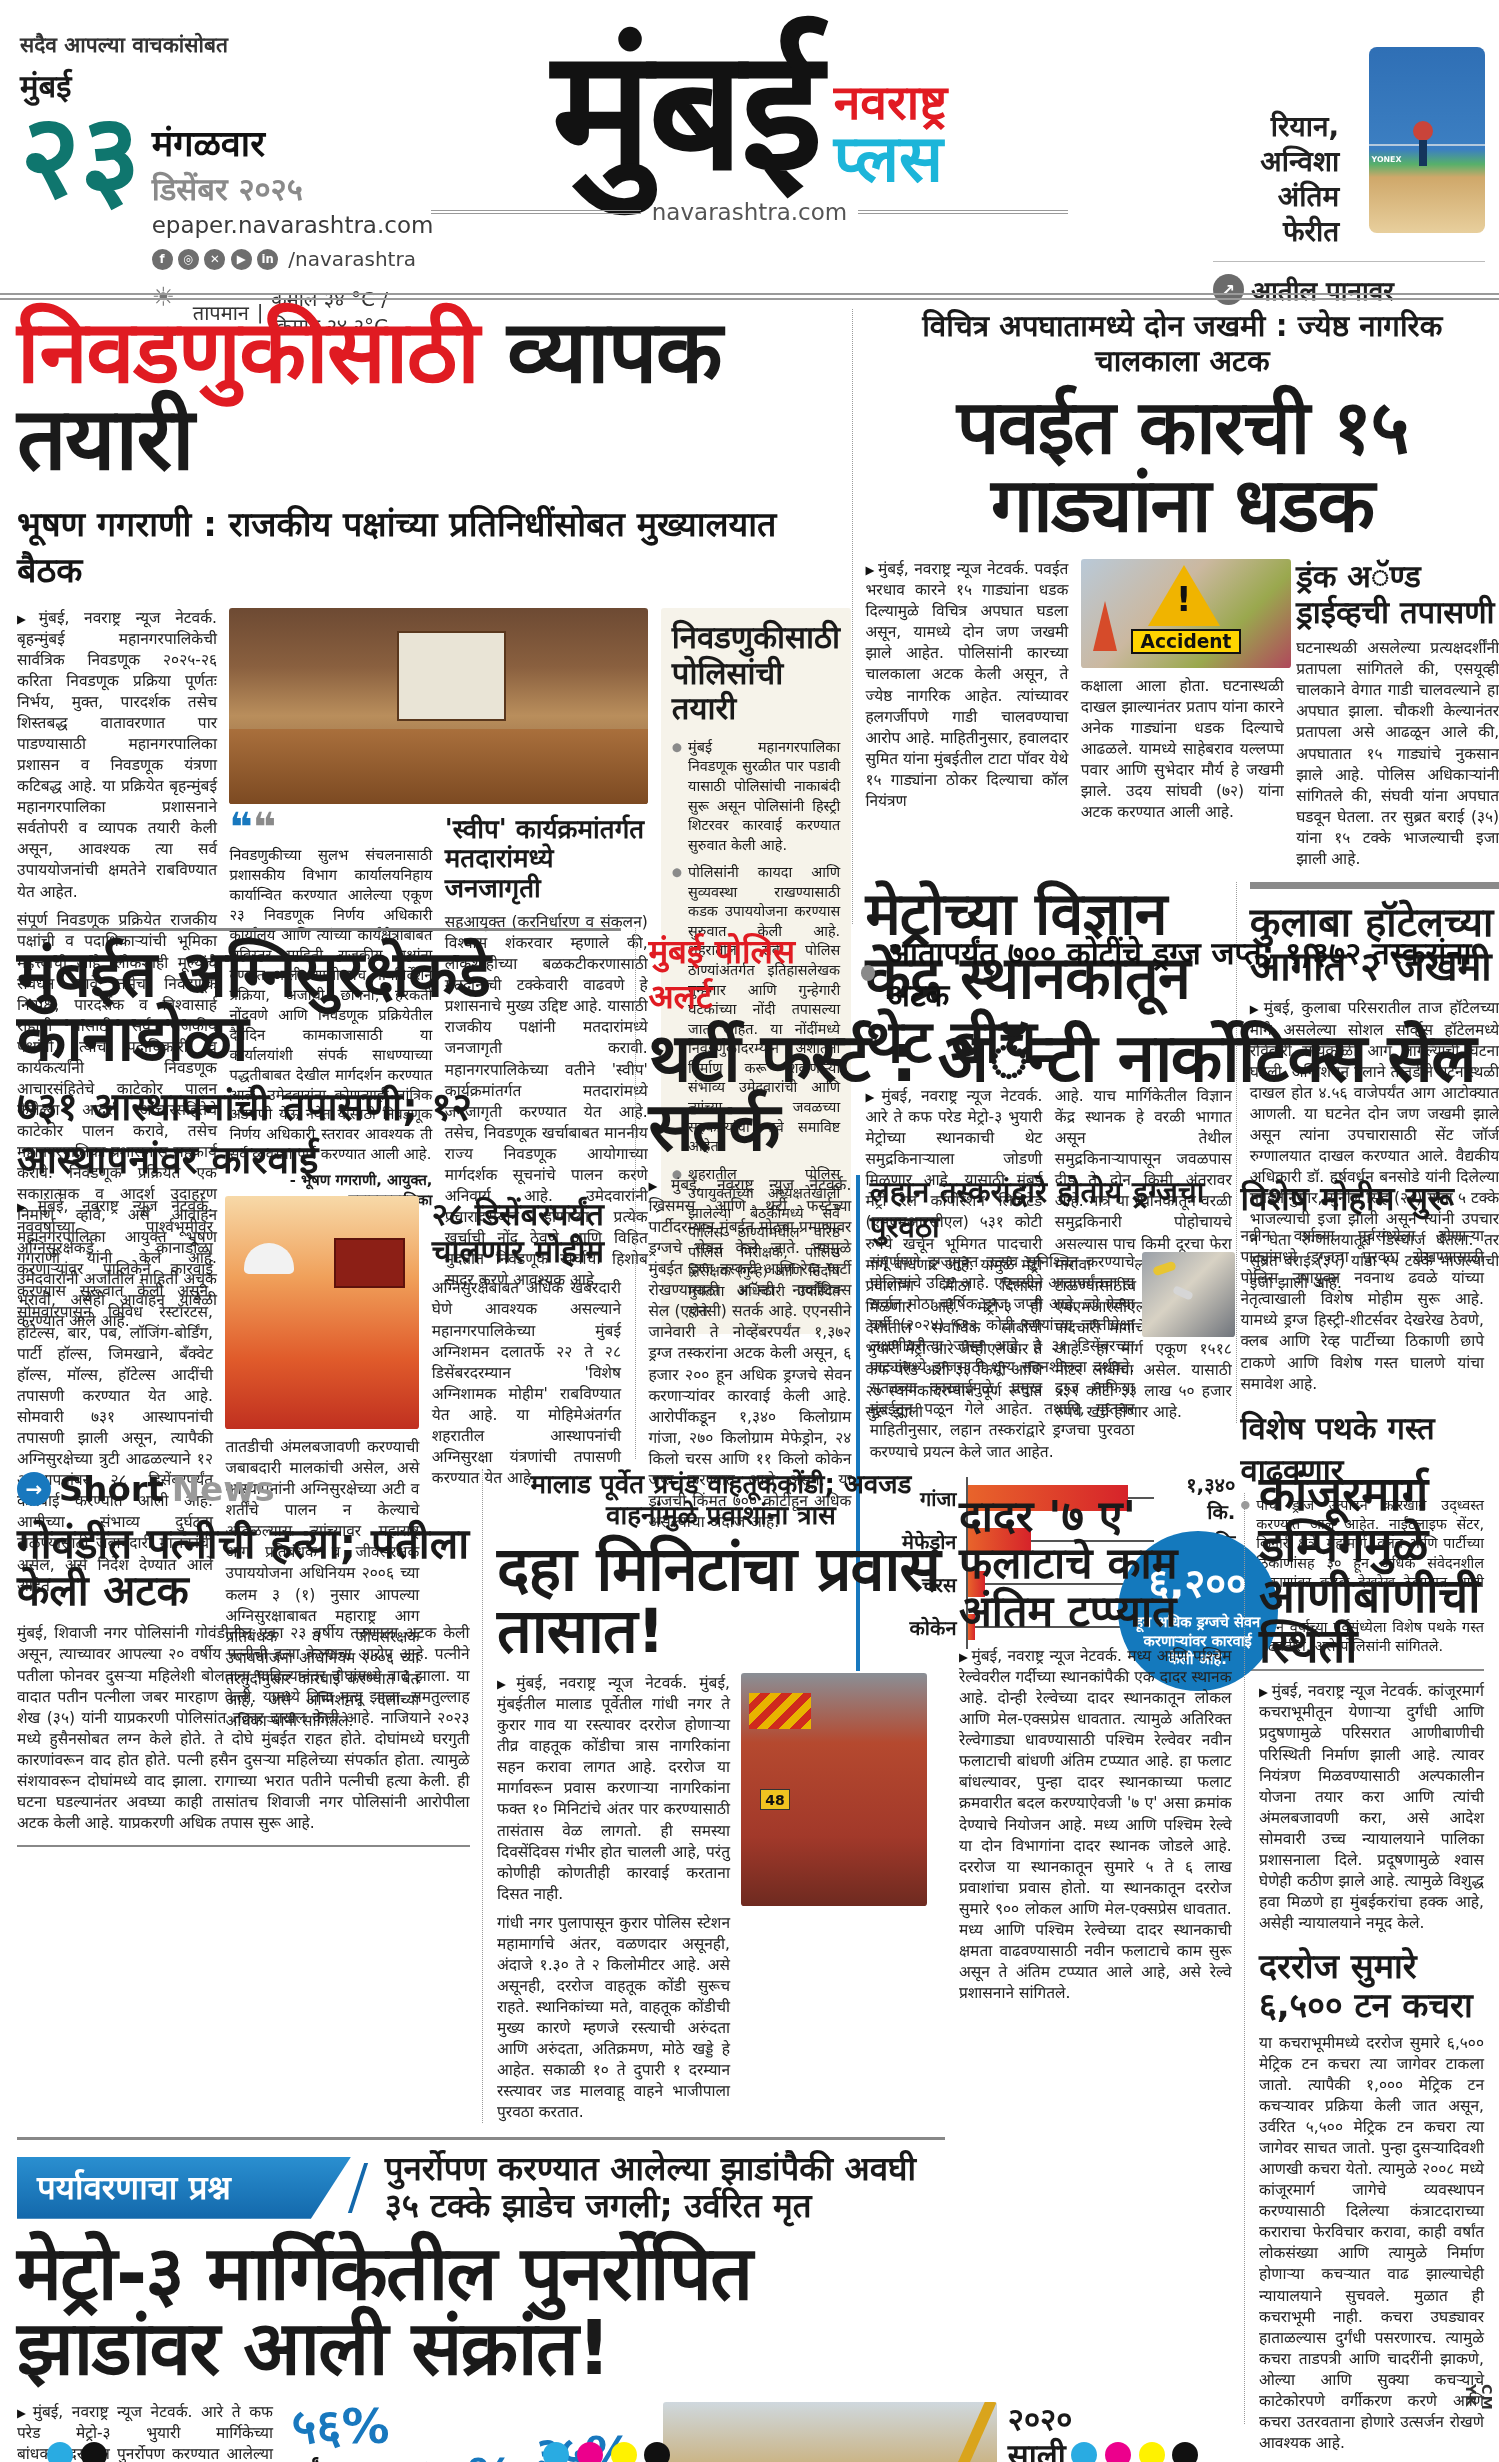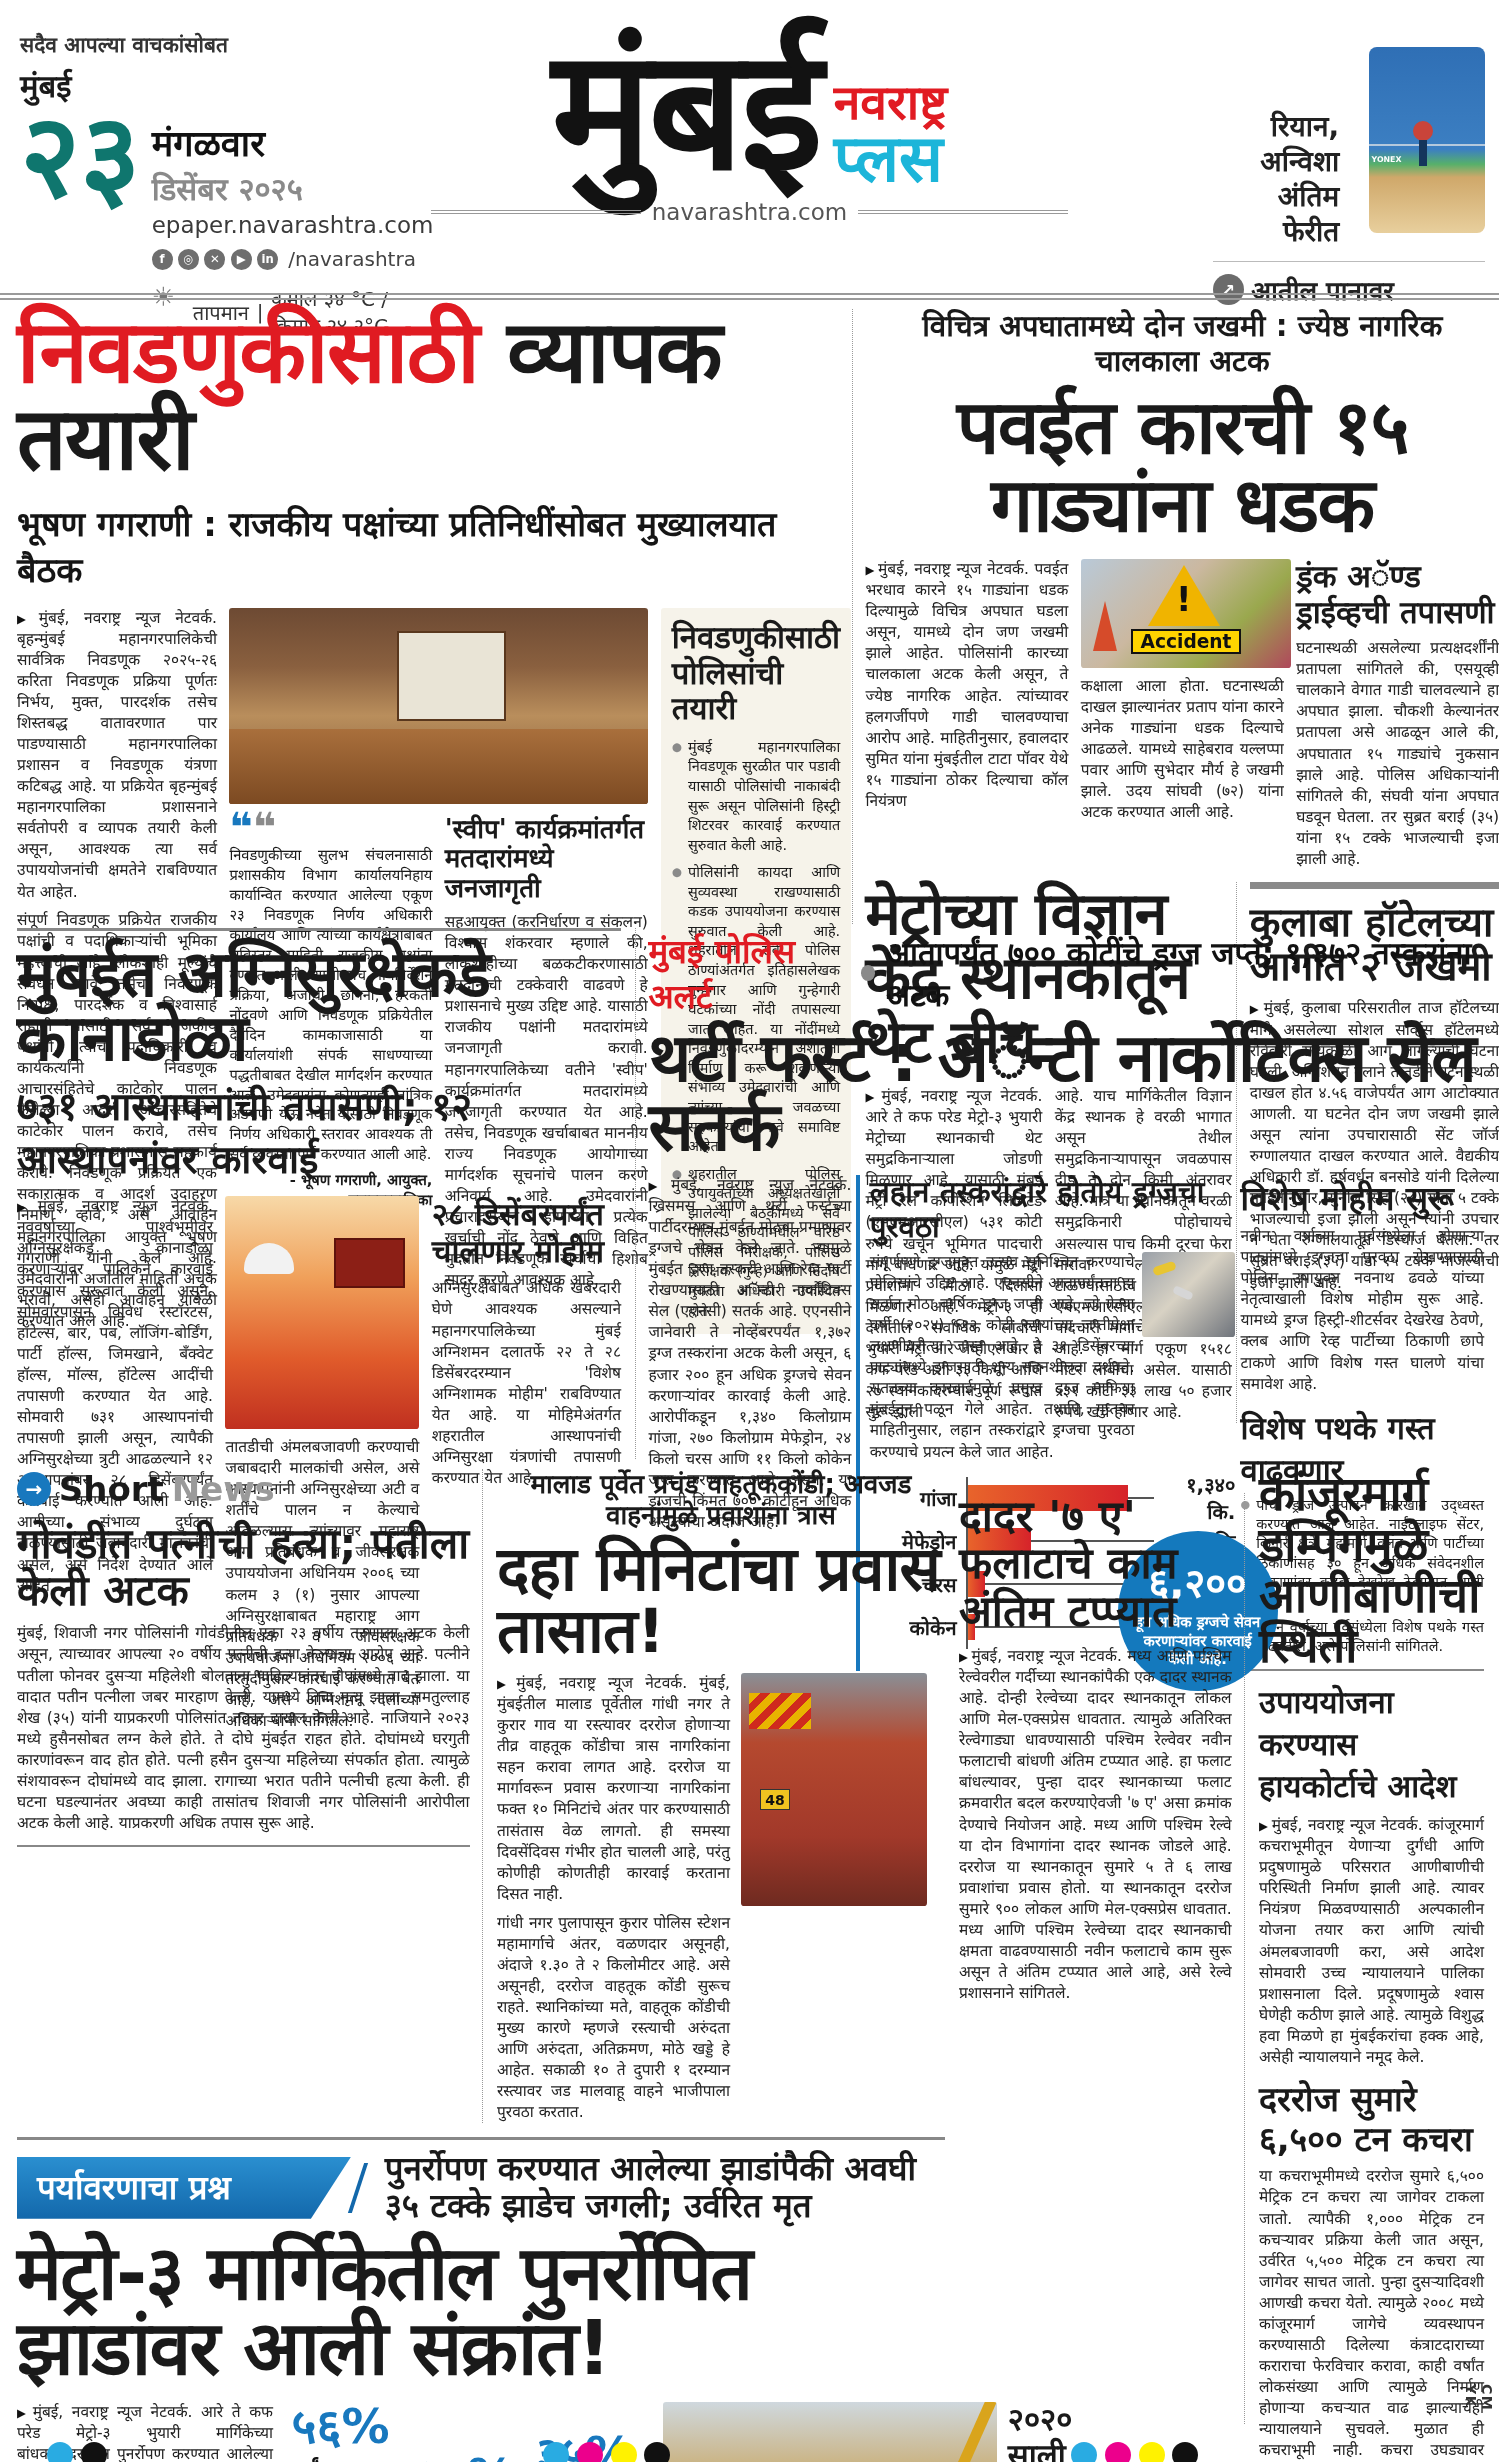--- a/index.html
+++ b/index.html
@@ -520,21 +520,20 @@
       </div>
     </div>
 
     <div class="b3-right">
       <div class="dadar">
         <div class="dadar-head">दादर '७ ए' फलाटाचे काम अंतिम टप्प्यात</div>
         <p class="body-txt" style="margin-top:11px"><span class="dateline-arrow">▶</span><span>मुंबई, नवराष्ट्र न्यूज नेटवर्क. मध्य आणि पश्चिम रेल्वेवरील गर्दीच्या स्थानकांपैकी एक दादर स्थानक आहे. दोन्ही रेल्वेच्या दादर स्थानकातून लोकल आणि मेल-एक्सप्रेस धावतात. त्यामुळे अतिरिक्त रेल्वेगाड्या धावण्यासाठी पश्चिम रेल्वेवर नवीन फलाटाची बांधणी अंतिम टप्प्यात आहे. हा फलाट बांधल्यावर, पुन्हा दादर स्थानकाच्या फलाट क्रमवारीत बदल करण्याऐवजी '७ ए' असा क्रमांक देण्याचे नियोजन आहे. मध्य आणि पश्चिम रेल्वे या दोन विभागांना दादर स्थानक जोडले आहे. दररोज या स्थानकातून सुमारे ५ ते ६ लाख प्रवाशांचा प्रवास होतो. या स्थानकातून दररोज सुमारे ९०० लोकल आणि मेल-एक्सप्रेस धावतात. मध्य आणि पश्चिम रेल्वेच्या दादर स्थानकाची क्षमता वाढवण्यासाठी नवीन फलाटाचे काम सुरू असून ते अंतिम टप्प्यात आले आहे, असे रेल्वे प्रशासनाने सांगितले.</span></p>
       </div>
       <div class="kanjur">
         <div class="kanjur-head">कांजूरमार्ग डम्पिंगमुळे आणीबाणीची स्थिती</div>
-        <div class="kanjur-sub">उपाययोजना करण्यास हायकोर्टाचे आदेश</div>
         <p class="body-txt" style="margin-top:9.3px"><span class="dateline-arrow">▶</span><span>मुंबई, नवराष्ट्र न्यूज नेटवर्क. कांजूरमार्ग कचराभूमीतून येणाऱ्या दुर्गंधी आणि प्रदुषणामुळे परिसरात आणीबाणीची परिस्थिती निर्माण झाली आहे. त्यावर नियंत्रण मिळवण्यासाठी अल्पकालीन योजना तयार करा आणि त्यांची अंमलबजावणी करा, असे आदेश सोमवारी उच्च न्यायालयाने पालिका प्रशासनाला दिले. प्रदूषणामुळे श्वास घेणेही कठीण झाले आहे. त्यामुळे विशुद्ध हवा मिळणे हा मुंबईकरांचा हक्क आहे, असेही न्यायालयाने नमूद केले.</span></p>
         <div class="kanjur-sub2">दररोज सुमारे ६,५०० टन कचरा</div>
         <p class="body-txt" style="margin-top:7.8px">या कचराभूमीमध्ये दररोज सुमारे ६,५०० मेट्रिक टन कचरा त्या जागेवर टाकला जातो. त्यापैकी १,००० मेट्रिक टन कचऱ्यावर प्रक्रिया केली जात असून, उर्वरित ५,५०० मेट्रिक टन कचरा त्या जागेवर साचत जातो. पुन्हा दुसऱ्यादिवशी आणखी कचरा येतो. त्यामुळे २००८ मध्ये कांजूरमार्ग जागेचे व्यवस्थापन करण्यासाठी दिलेल्या कंत्राटदाराच्या कराराचा फेरविचार करावा, काही वर्षांत लोकसंख्या आणि त्यामुळे निर्माण होणाऱ्या कचऱ्यात वाढ झाल्याचेही न्यायालयाने सुचवले. मुळात ही कचराभूमी नाही. कचरा उघड्यावर हाताळल्यास दुर्गंधी पसरणारच. त्यामुळे कचरा ताडपत्री आणि चादरींनी झाकणे, ओल्या आणि सुक्या कचऱ्याचे काटेकोरपणे वर्गीकरण करणे आणि कचरा उतरवताना होणारे उत्सर्जन रोखणे आवश्यक आहे.</p>
       </div>
     </div>
   </div>
 
   <div class="regmarks">
     <div class="dots dots1">
         <span class="dot c"></span>

